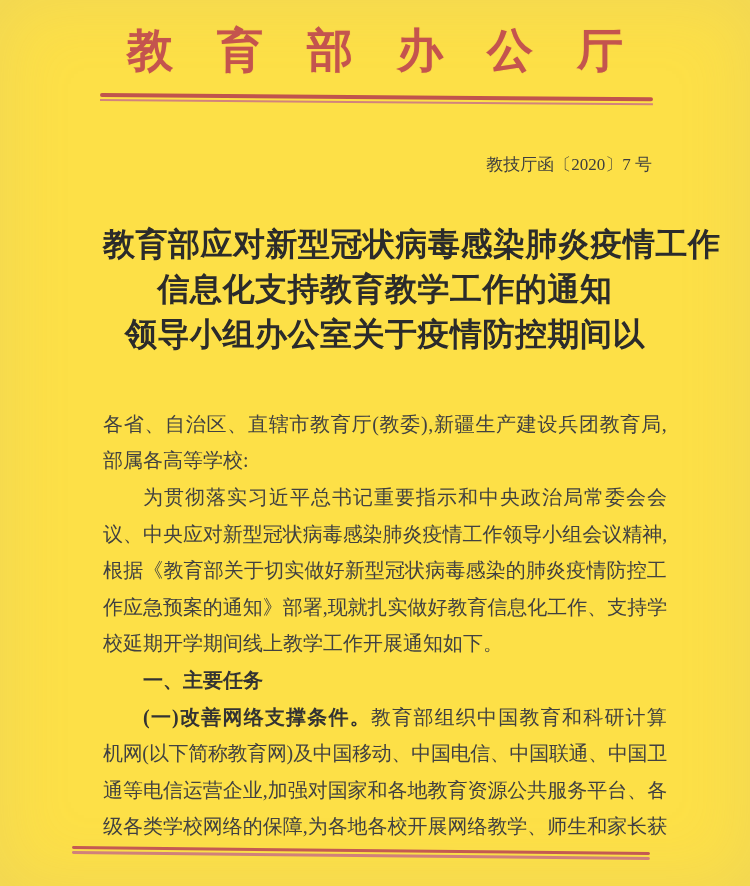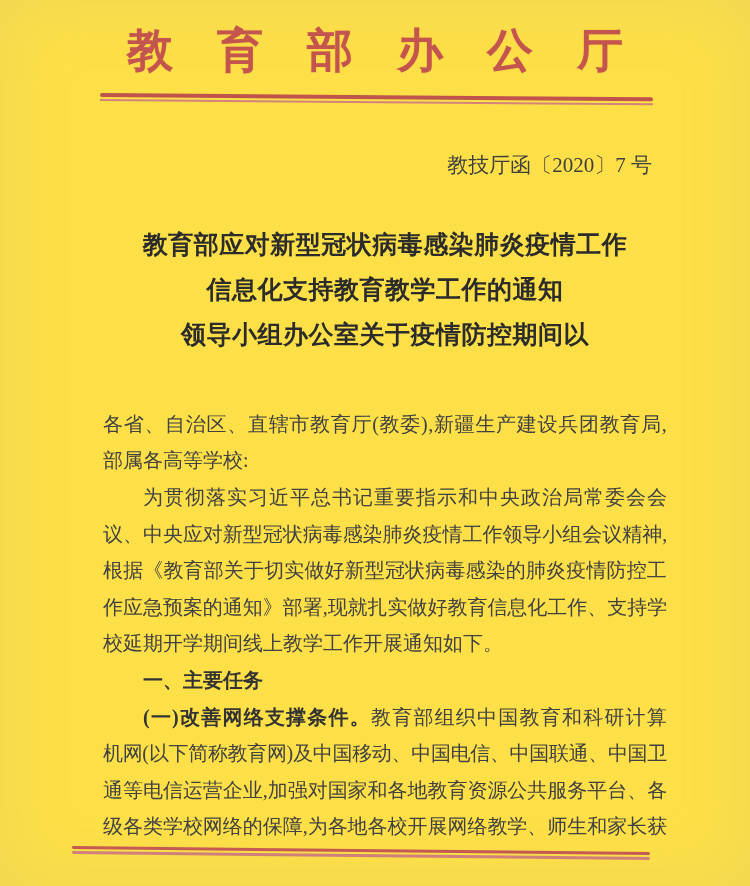--- a/index.html
+++ b/index.html
@@ -52,37 +52,37 @@
   .header-rule .rule-gap { height: 2px; }
   .header-rule .rule-thin {
     height: 1.5px;
     background: #d2837c;
   }
   
   .doc-number {
     position: absolute;
     top: 150px;
     right: 98px;
-    font-size: 21px;
+    font-size: 17px;
     line-height: 30px;
     color: #3e3e3e;
     white-space: nowrap;
   }
   
   .doc-title {
     position: absolute;
     top: 222px;
     left: 103px;
     width: 564px;
     text-align: center;
     color: #2b2b2b;
     font-weight: bold;
   }
   .title-line {
-    font-size: 25px;
+    font-size: 32px;
     line-height: 45px;
     letter-spacing: 0.5px;
     white-space: nowrap;
   }
   
   .doc-body {
     position: absolute;
     top: 406px;
     left: 103px;
     width: 564px;

